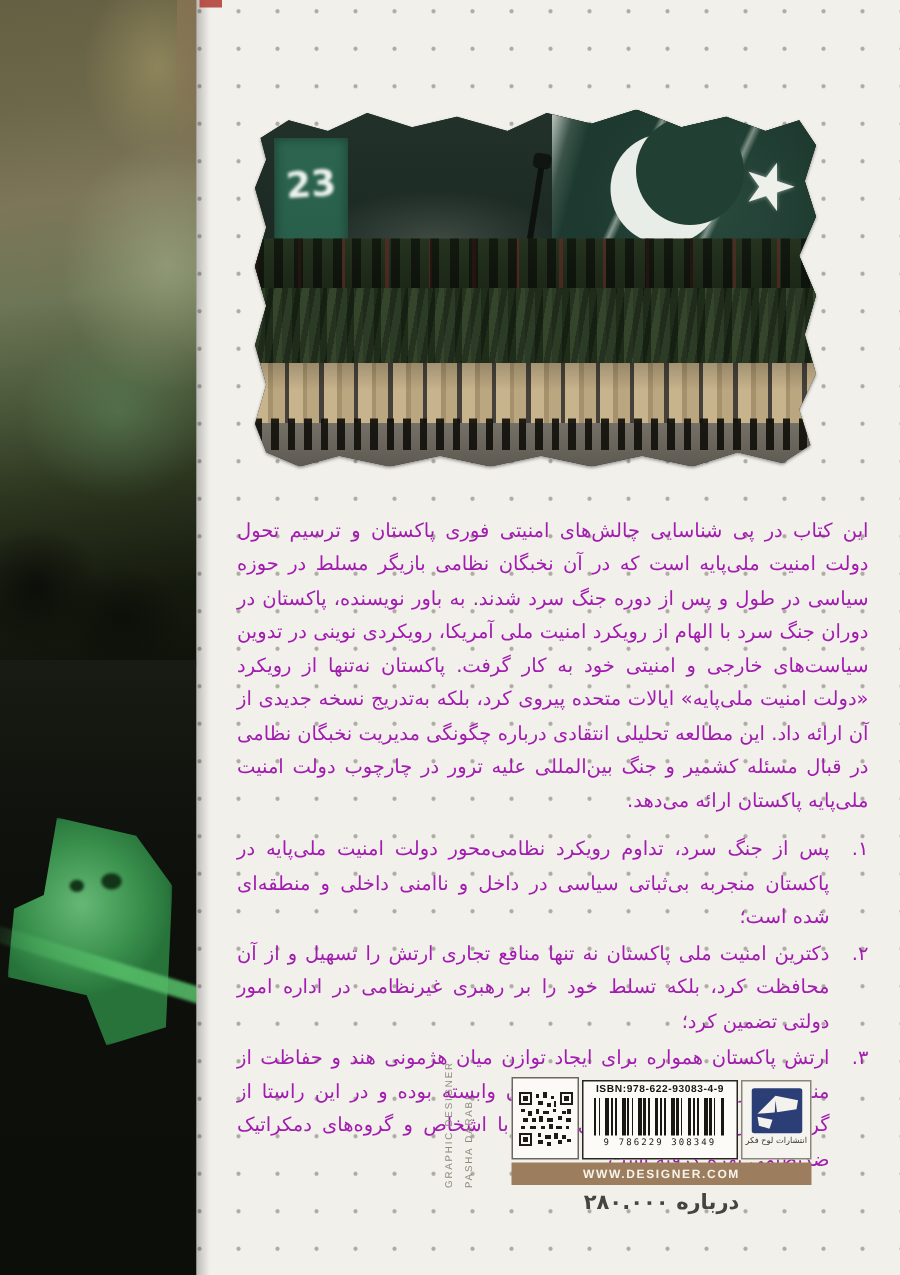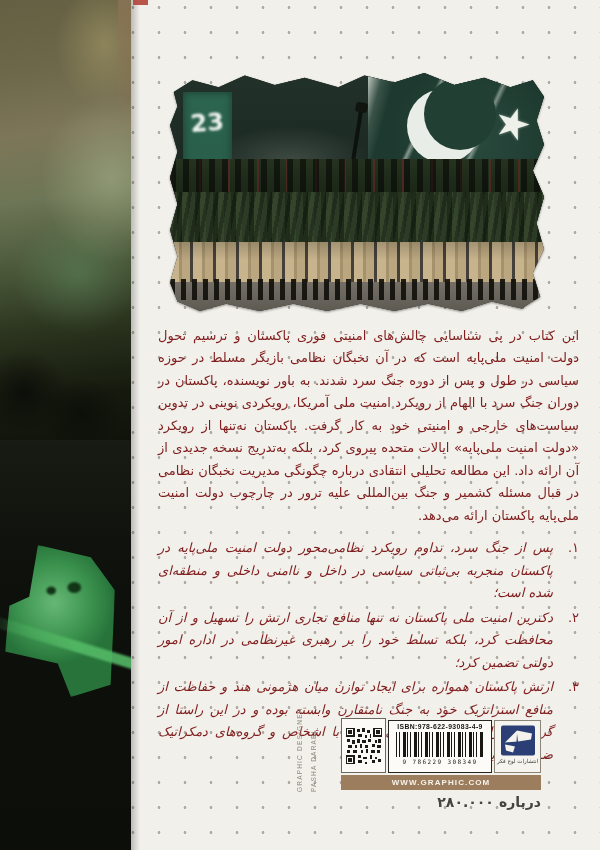--- a/index.html
+++ b/index.html
@@ -91,28 +91,28 @@
     background:linear-gradient(180deg,#7b776f,#5e5a51);}
   .ph-pants{position:absolute;left:0;right:0;top:71%;height:17%;
     background:
       linear-gradient(180deg, rgba(0,0,0,.18), rgba(0,0,0,0) 45%),
       repeating-linear-gradient(90deg,#c7b38c 0 9px,#a5916c 9px 12px,#baa67f 12px 20px,#45413a 20px 23px);}
   .ph-boots{position:absolute;left:0;right:0;top:86.5%;height:9%;
     background:repeating-linear-gradient(90deg, rgba(18,16,10,.92) 0 5px, transparent 5px 11px);}
 
   
   .blurb{
-    position:absolute;left:158px;top:325px;width:421px;direction:rtl;
-    font-size:13px;line-height:1.73;color:#7f1d1d;
+    position:absolute;left:158px;top:344px;width:421px;direction:rtl;
+    font-size:13px;line-height:1.73;color:#a21caf;
   }
   .blurb-par{margin:0 0 10px 0;text-align:justify;text-align-last:right;}
   .assume-intro{margin:2px 0 3px;text-align:right;}
   .assume-item{display:flex;gap:9px;margin-bottom:2px;}
   .assume-num{flex:0 0 17px;text-align:right;}
-  .assume-text{flex:1;text-align:justify;text-align-last:right;font-style:italic;}
+  .assume-text{flex:1;text-align:justify;text-align-last:right;}
 
   
   .credit{
     position:absolute;left:293px;top:712px;height:80px;
     writing-mode:vertical-rl;transform:rotate(180deg);
     font-family:"Liberation Sans",sans-serif;font-size:6.5px;letter-spacing:1.2px;
     color:#8f897d;line-height:2.1;white-space:nowrap;
   }
   .pubrow{position:absolute;left:341px;top:718px;width:200px;height:72px;}
   .qr-box{position:absolute;left:0;top:0;width:45px;height:55px;background:#fbfaf7;
@@ -127,21 +127,21 @@
     color:#1c1b16;direction:ltr;margin-top:1px;}
   .logo-box{position:absolute;left:153px;top:2px;width:47px;height:53px;background:#f6f4ef;
     border:1px solid #8a8578;box-sizing:border-box;display:flex;flex-direction:column;align-items:center;}
   .logo-mark{width:34px;height:31px;margin-top:4px;}
   .logo-caption{font-size:5.5px;color:#3a3933;margin-top:2px;direction:rtl;}
   .www-bar{position:absolute;left:0;top:57px;width:200px;height:15px;background:#9c7e5e;
     color:#f7f3ec;font-family:"Liberation Sans",sans-serif;font-size:8px;font-weight:bold;
     letter-spacing:1.1px;line-height:15px;text-align:center;direction:ltr;}
 
   
-  .price{position:absolute;left:341px;top:794px;width:200px;display:flex;justify-content:flex-end;
+  .price{position:absolute;left:341px;top:794px;width:200px;display:flex;justify-content:center;
     gap:5px;font-size:14px;font-weight:bold;color:#45443e;direction:ltr;}
 </style>
 </head>
 <body>
 
 <div class="cover">
 
   <div class="spine">
     <div class="spine-top"></div>
     <div class="spine-edge"></div>
@@ -256,21 +256,21 @@
     <div class="logo-box">
       <svg class="logo-mark" viewBox="0 0 34 30">
         <rect width="34" height="30" rx="2" fill="#2b3e75"></rect>
         <path d="M4 17 L16 5 L31 8 L30 14 L17 16 Z" fill="#f4f2ec"></path>
         <path d="M4 19 L14 21 L12 27 L5 25 Z" fill="#f4f2ec"></path>
         <path d="M16 8 L17.6 21 L15.2 21 Z" fill="#2b3e75"></path>
       </svg>
       <div class="logo-caption">انتشارات لوح فکر</div>
     </div>
 
-    <div class="www-bar">WWW.GRAPHIC.COM</div>
+    <div class="www-bar">WWW.DESIGNER.COM</div>
   </div>
 
   <div class="price">
     <span>۲۸۰.۰۰۰</span>
     <span>درباره</span>
   </div>
 
 </div>
 
 </body></html>

